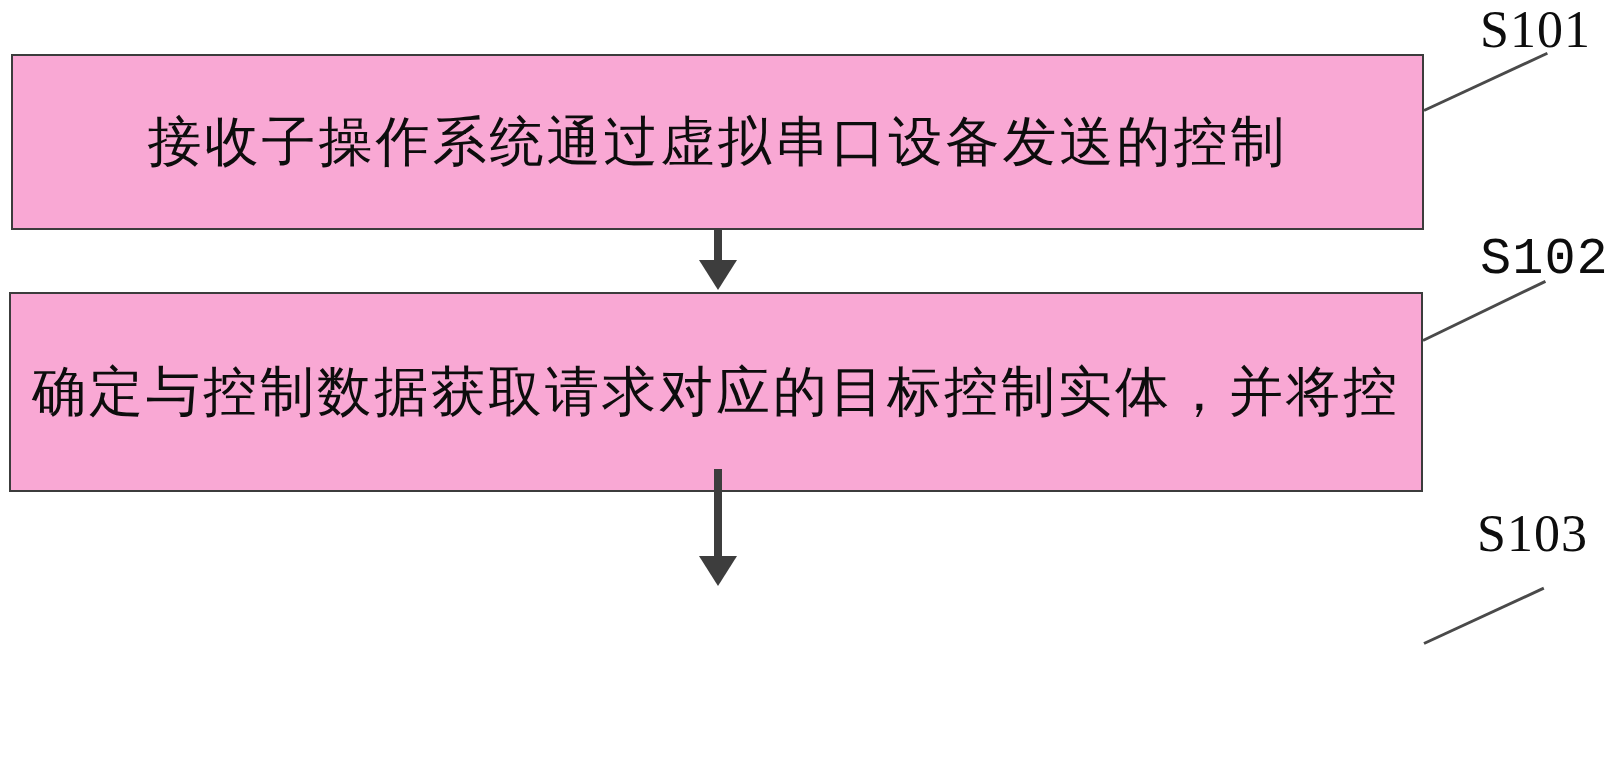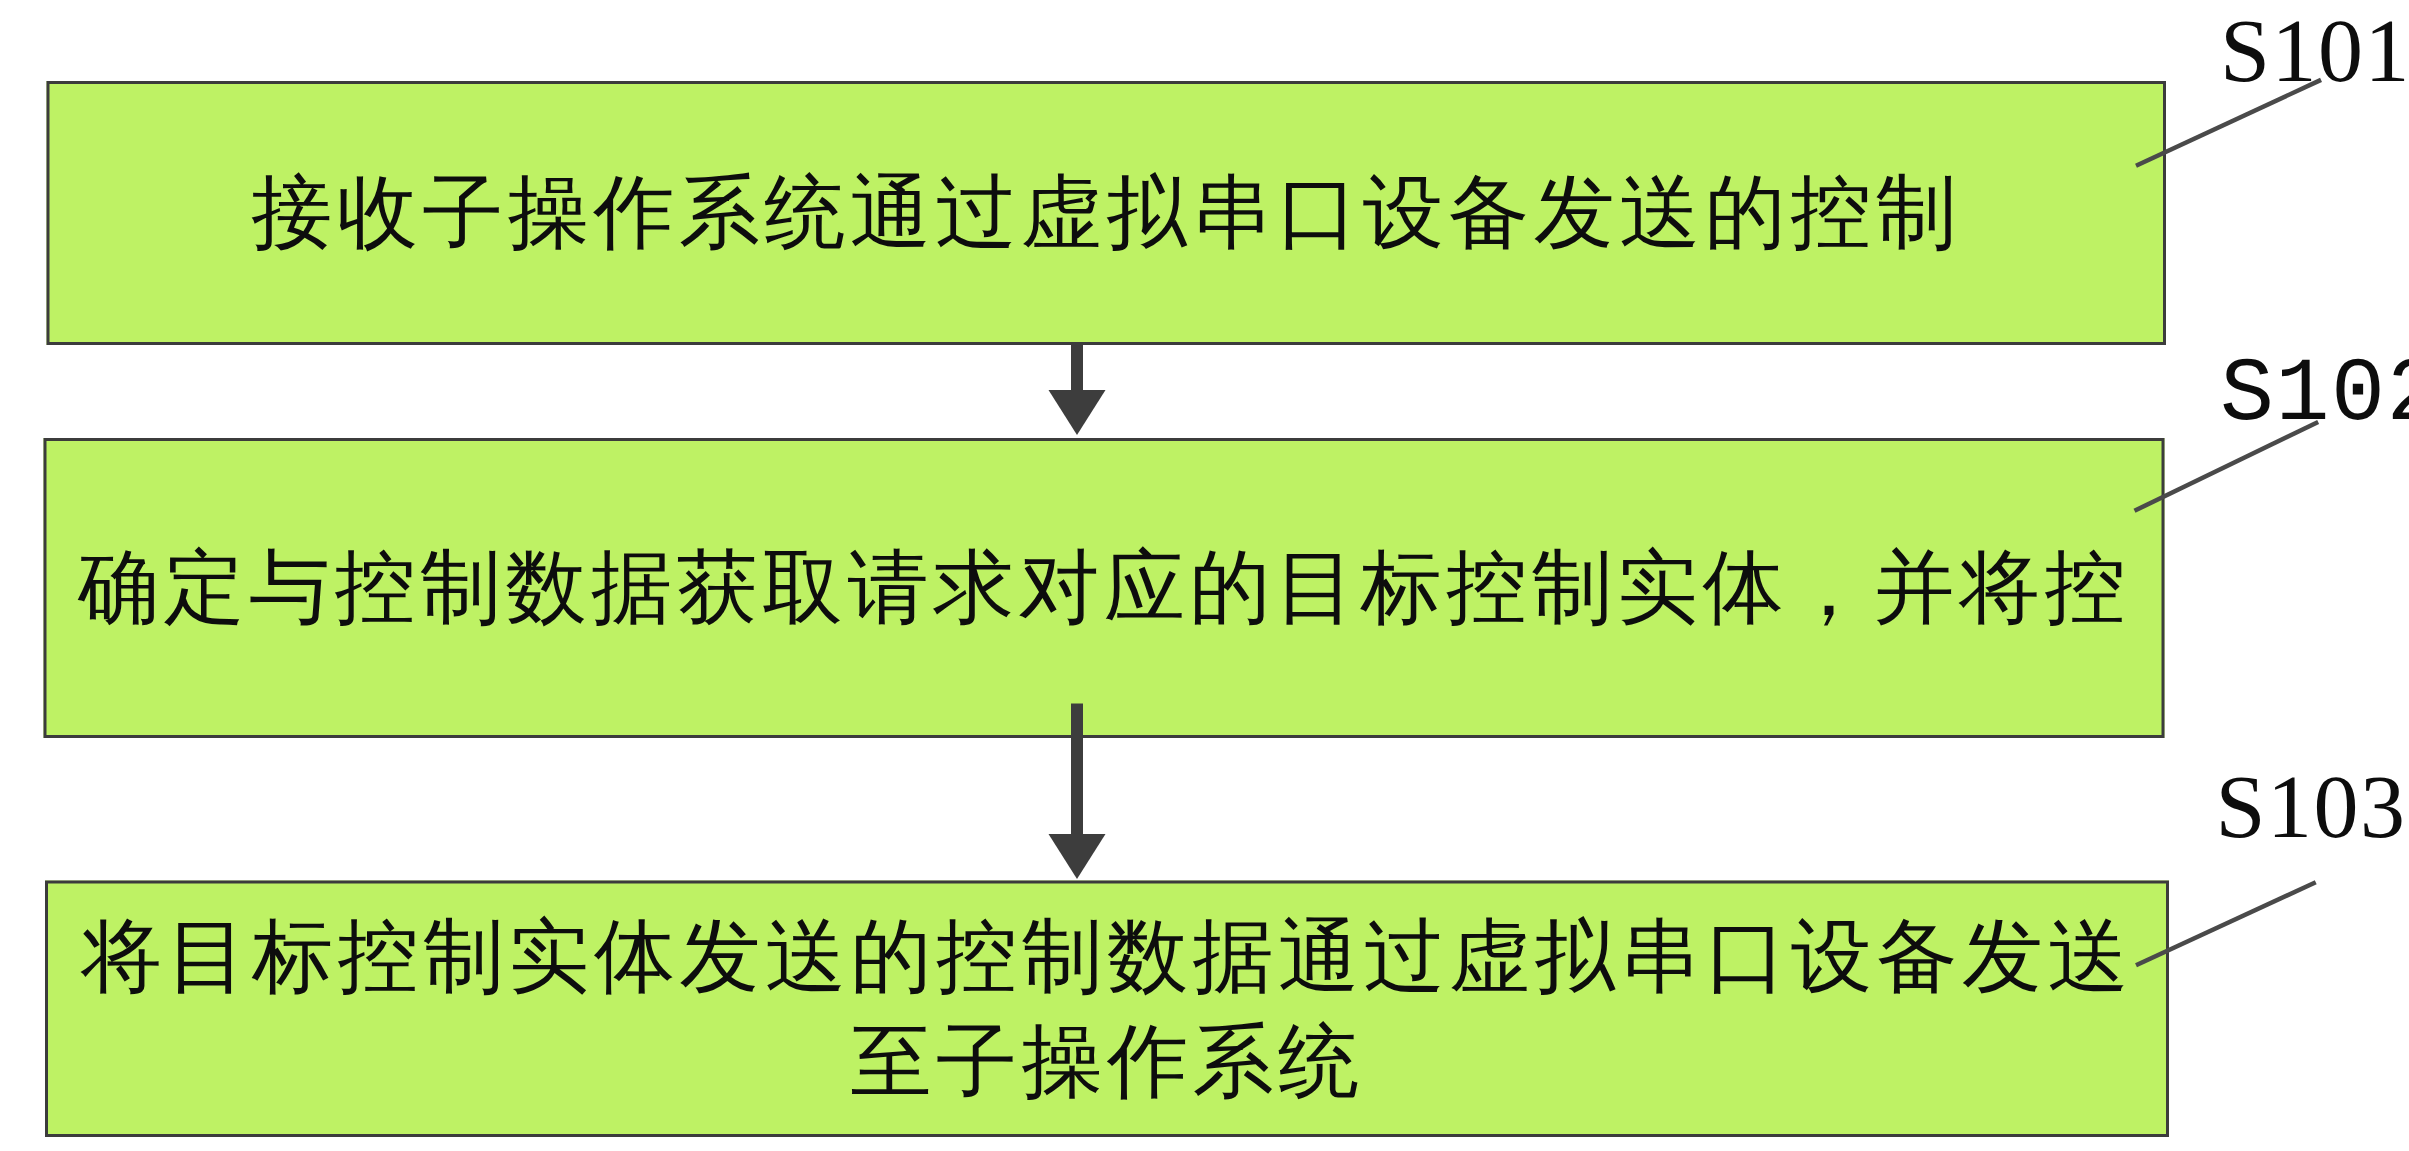--- a/index.html
+++ b/index.html
@@ -11,32 +11,31 @@
     position: relative;
     width: 1606px;
     height: 767px;
     background: #ffffff;
     overflow: hidden;
     font-family: "DejaVu Sans", sans-serif;
   }
   .step-box {
     position: absolute;
     border: 2px solid #3c3c3c;
-    background: #bef264;
+    background: #f9a8d4;
     box-sizing: border-box;
     display: flex;
     flex-direction: column;
     justify-content: center;
     align-items: center;
     text-align: left;
     color: #0d0d0d;
     font-size: 54px;
     line-height: 1.28;
     letter-spacing: 3px;
-    margin-left: 20px;
   }
   .box-line {
     white-space: nowrap;
   }
   #box-1 { left: 11px;  top: 54px;  width: 1413px; height: 176px; }
   #box-2 { left: 9px;   top: 292px; width: 1414px; height: 200px; }
   #box-3 { left: 10px;  top: 587px; width: 1416px; height: 171px; }
 
   .flow-arrow {
     position: absolute;
@@ -71,21 +70,21 @@
     background: #4a4a4a;
     transform-origin: 0 50%;
   }
   #leader-1 { left: 1424px; top: 109px; width: 136px; transform: rotate(-24.9deg); }
   #leader-2 { left: 1423px; top: 339px; width: 136px; transform: rotate(-25.8deg); }
   #leader-3 { left: 1424px; top: 642px; width: 132px; transform: rotate(-24.8deg); }
 
   .step-label {
     position: absolute;
     font-family: "Liberation Serif", "DejaVu Serif", serif;
-    font-size: 60px;
+    font-size: 52px;
     color: #0d0d0d;
     letter-spacing: 1px;
     white-space: nowrap;
   }
   #label-1 { left: 1480px; top: 0px; }
   #label-2 { left: 1480px; top: 230px; font-family: Liberation Mono, monospace; }
   #label-3 { left: 1477px; top: 504px; }
 </style>
 </head>
 <body>
@@ -107,20 +106,16 @@
     <div class="box-line">确定与控制数据获取请求对应的目标控制实体，并将控</div>
   </div>
   <div class="leader-line" id="leader-2"></div>
   <div class="step-label" id="label-2">S102</div>
 
   <div class="flow-arrow" id="arrow-2">
     <div class="arrow-stem"></div>
     <div class="arrow-head"></div>
   </div>
 
-  <div class="step-box" id="box-3">
-    <div class="box-line">将目标控制实体发送的控制数据通过虚拟串口设备发送</div>
-    <div class="box-line">至子操作系统</div>
-  </div>
   <div class="leader-line" id="leader-3"></div>
   <div class="step-label" id="label-3">S103</div>
 
 </div>
 
 </body></html>

